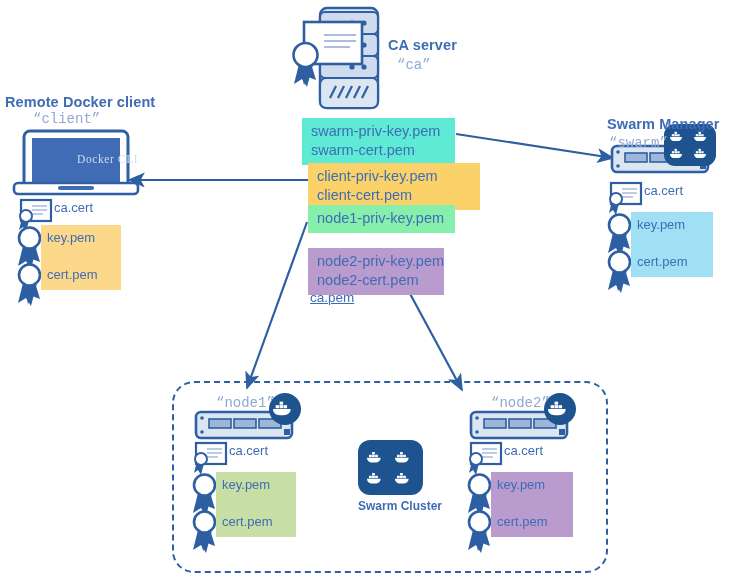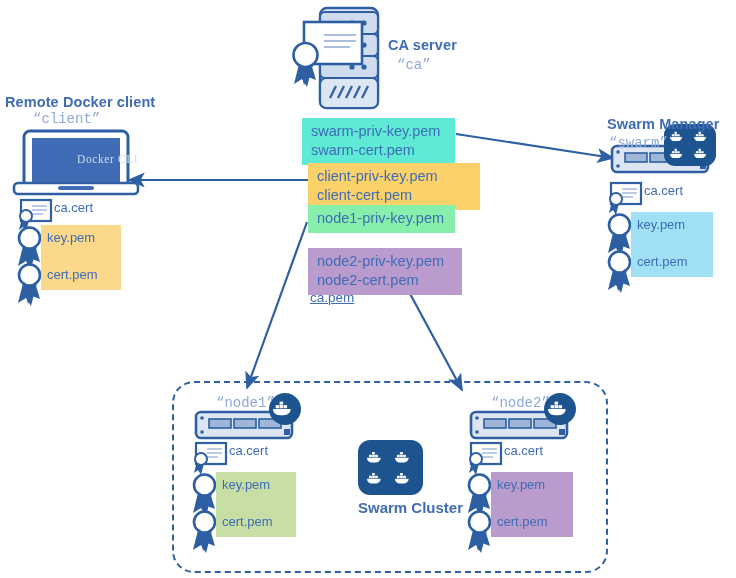--- a/index.html
+++ b/index.html
@@ -6,21 +6,21 @@
   body{width:736px;height:578px;position:relative;overflow:hidden;
        font-family:"Liberation Sans", sans-serif;}
   .stage{position:absolute;inset:0;}
   .abs{position:absolute;}
 
   
   .title{color:#3F6CB5;font-size:14.5px;font-weight:600;white-space:nowrap;letter-spacing:.1px;}
   .host{color:#8FA9D6;font-size:14px;font-family:"Liberation Mono", monospace;white-space:nowrap;}
   .filelbl{color:#3F6CB5;font-size:13px;white-space:nowrap;}
   .capem{color:#3F6CB5;font-size:13.5px;white-space:nowrap;}
-  .clusterlbl{color:#3F6CB5;font-size:15px;white-space:nowrap;font-weight:600;}
+  .clusterlbl{color:#3F6CB5;font-size:12px;white-space:nowrap;font-weight:600;}
   .screenTxt{color:#cfdcf0;font-size:11.5px;font-family:Liberation Serif, serif;white-space:nowrap;letter-spacing:.6px;padding-left:39px;}
 
   
   .filebox{box-sizing:border-box;padding:4px 9px 5px 9px;line-height:19px;
            font-size:14.5px;white-space:nowrap;}
   .filebox .ln{display:block;}
   .fb-blue{background:#5eead4;color:#3F6CB5;}
   .fb-yellow{background:#FBD269;color:#3F6CB5;}
   .fb-green{background:#86efac;color:#3F6CB5;}
   .fb-purple{background:#B99BCE;color:#3F6CB5;}
@@ -320,21 +320,21 @@
     <span class="ln">swarm-priv-key.pem</span>
     <span class="ln">swarm-cert.pem</span>
   </div>
   <div class="abs filebox fb-yellow" style="left:308px;top:163px;width:172px;">
     <span class="ln">client-priv-key.pem</span>
     <span class="ln">client-cert.pem</span>
   </div>
   <div class="abs filebox fb-green" style="left:308px;top:205px;width:147px;">
     <span class="ln">node1-priv-key.pem</span>
   </div>
-  <div class="abs filebox fb-purple" style="left:308px;top:248px;width:154px;">
+  <div class="abs filebox fb-purple" style="left:308px;top:248px;width:136px;">
     <span class="ln">node2-priv-key.pem</span>
     <span class="ln">node2-cert.pem</span>
   </div>
   <div class="abs capem" style="left:310px;top:290px;text-decoration:underline;">ca.pem</div>
 
   <div class="abs host" style="left:216px;top:395px;">“node1”</div>
   <div class="swatch sw-green" style="left:216px;top:472px;width:80px;height:65px;"></div>
   <div class="abs filelbl" style="left:229px;top:443px;">ca.cert</div>
   <div class="abs filelbl" style="left:222px;top:477px;">key.pem</div>
   <div class="abs filelbl" style="left:222px;top:514px;">cert.pem</div>

